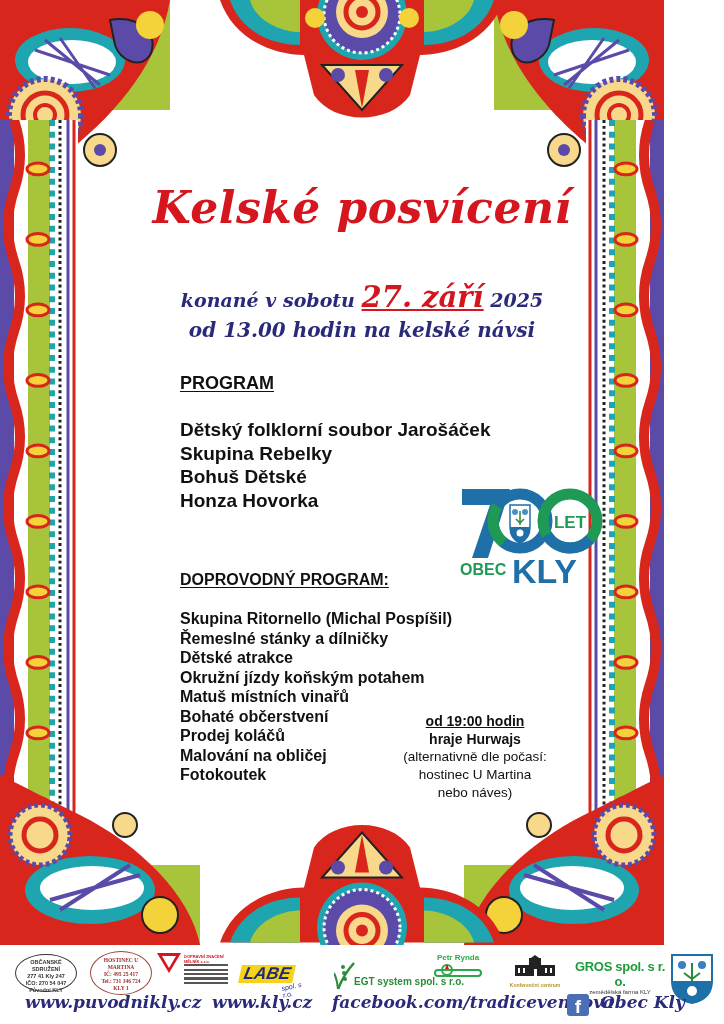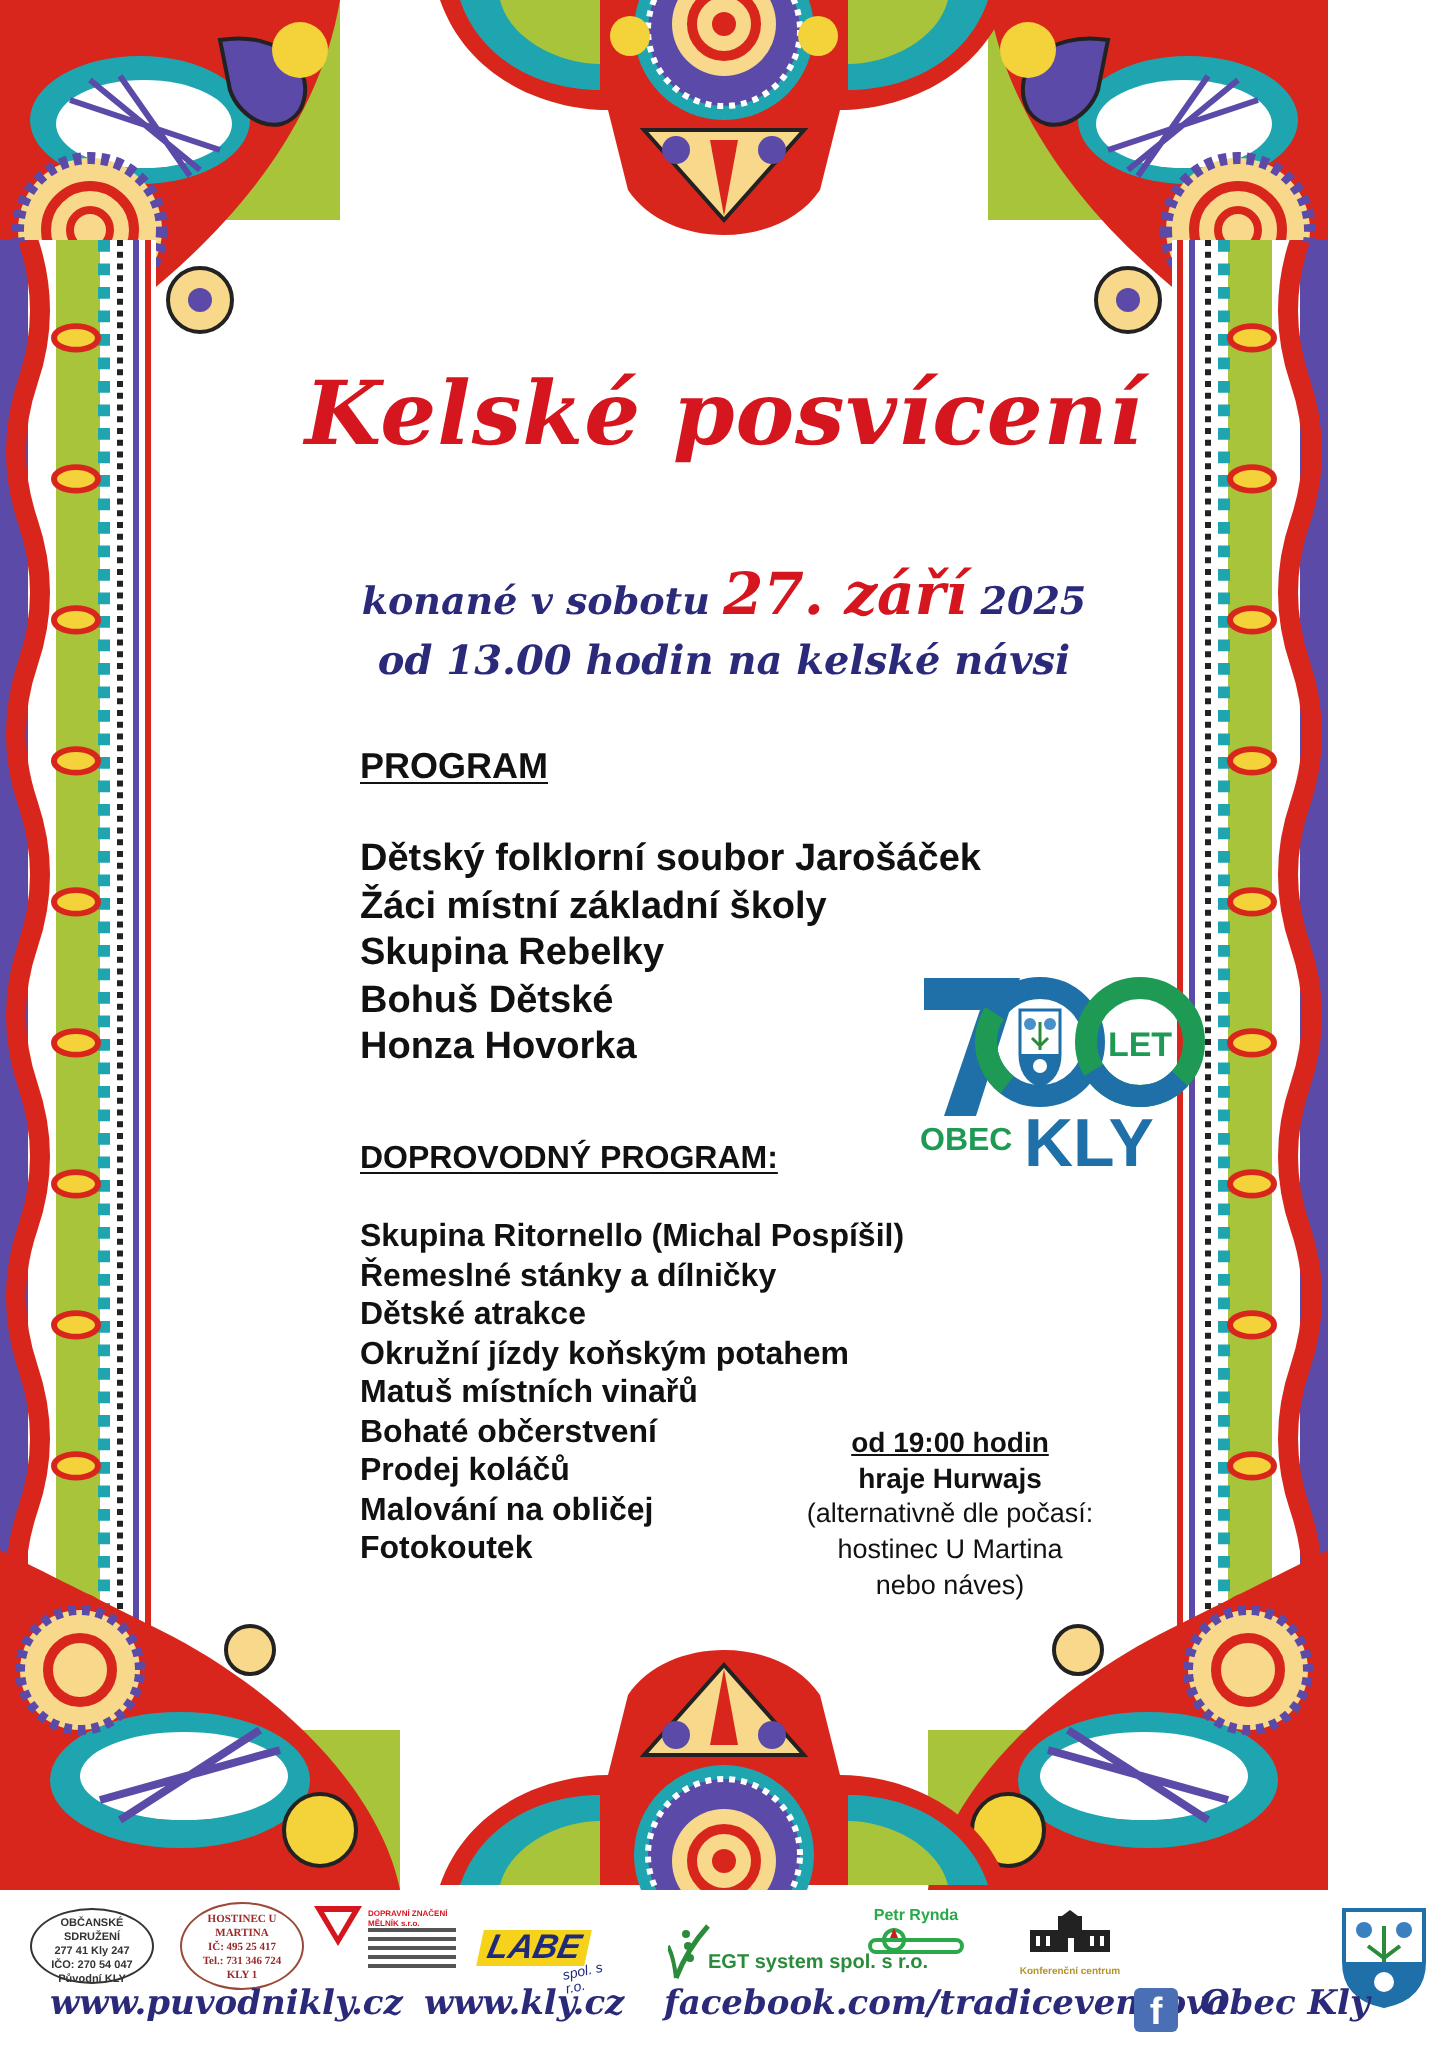--- a/index.html
+++ b/index.html
@@ -22,21 +22,21 @@
     position: absolute; left: 0; width: 724px; top: 182px; text-align: center;
     font-family: "DejaVu Serif", serif; font-style: italic; font-weight: bold;
     font-size: 44px; color: #d5161f; letter-spacing: 0.5px;
   }
   .subtitle {
     position: absolute; left: 0; width: 724px; text-align: center;
     font-family: "DejaVu Serif", serif; font-style: italic; font-weight: bold;
     color: #2b2a7a;
   }
   .sub1 { top: 280px; font-size: 19px; }
-  .sub1 .date { color: #d5161f; font-size: 29px; }
+  .sub1 .date { color: #d5161f; font-size: 29px; text-decoration: underline; }
   .sub2 { top: 318px; font-size: 20px; }
 
   .section-head {
     position: absolute; left: 180px; font-weight: bold; font-size: 18px; color: #111;
     text-decoration: underline; text-underline-offset: 2px;
   }
   .ph1 { top: 373px; }
   .ph2 { top: 571px; }
 
   .list1 { position: absolute; left: 180px; top: 418px; font-weight: bold; font-size: 19px; line-height: 23.5px; color: #111; list-style: none; }
@@ -252,21 +252,20 @@
   <div class="subtitle sub1">
     <span>konané v sobotu</span>
     <span class="date">27. září</span>
     <span>2025</span>
   </div>
   <div class="subtitle sub2">od 13.00 hodin na kelské návsi</div>
 
   <div class="section-head ph1">PROGRAM</div>
   <ul class="list1">
     <li>Dětský folklorní soubor Jarošáček</li>
-    <li>Žáci místní základní školy</li>
     <li>Skupina Rebelky</li>
     <li>Bohuš Dětské</li>
     <li>Honza Hovorka</li>
   </ul>
 
   <div class="logo700">
     <svg width="145" height="105" viewBox="0 0 145 105">
       <path d="M4 6 H52 L30 75 H14 L32 22 H4 Z" fill="#1f6fa8"></path>
       <circle cx="62" cy="38" r="27" fill="none" stroke="#1f6fa8" stroke-width="11"></circle>
       <circle cx="62" cy="38" r="27" fill="none" stroke="#1f9a55" stroke-width="11" stroke-dasharray="40 130" stroke-dashoffset="-60"></circle>
@@ -357,20 +356,24 @@
       <g fill="#fff">
           <rect x="5" y="13" width="2" height="5"></rect>
           <rect x="10" y="13" width="2" height="5"></rect>
           <rect x="32" y="13" width="2" height="5"></rect>
           <rect x="37" y="13" width="2" height="5"></rect>
           <rect x="21" y="14" width="3" height="7"></rect>
         </g>
     </svg>
     <div class="name">Konferenční centrum</div>
   </div>
+  <div class="sp gros">
+    <div class="name">GROS spol. s r. o.</div>
+    <div class="sub">zemědělská farma KLY</div>
+  </div>
   <div class="sp crest">
     <svg width="44" height="52" viewBox="0 0 44 52">
       <path d="M2 2 H42 V28 Q42 46 22 50 Q2 46 2 28 Z" fill="#fff" stroke="#1f6fa8" stroke-width="2"></path>
       <path d="M2 28 H42 Q42 46 22 50 Q2 46 2 28 Z" fill="#1f6fa8"></path>
       <circle cx="12" cy="12" r="4" fill="#3a7fc0"></circle>
         <circle cx="32" cy="12" r="4" fill="#3a7fc0"></circle>
       <path d="M22 10 V28 M14 20 L22 26 L30 20" stroke="#2a8c3a" stroke-width="2" fill="none"></path>
       <circle cx="22" cy="38" r="5" fill="#fff"></circle>
     </svg>
   </div>

